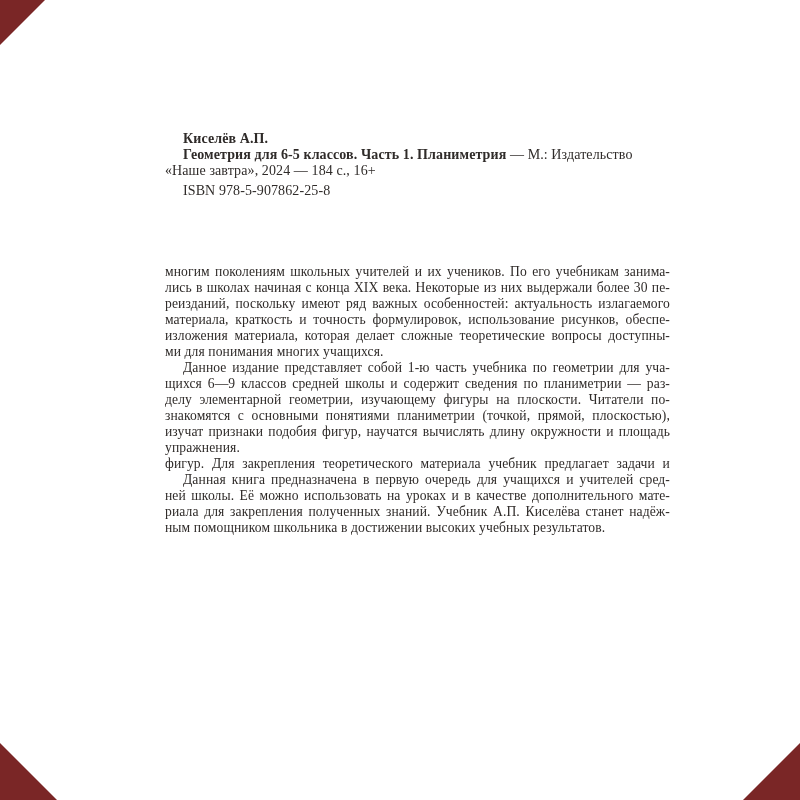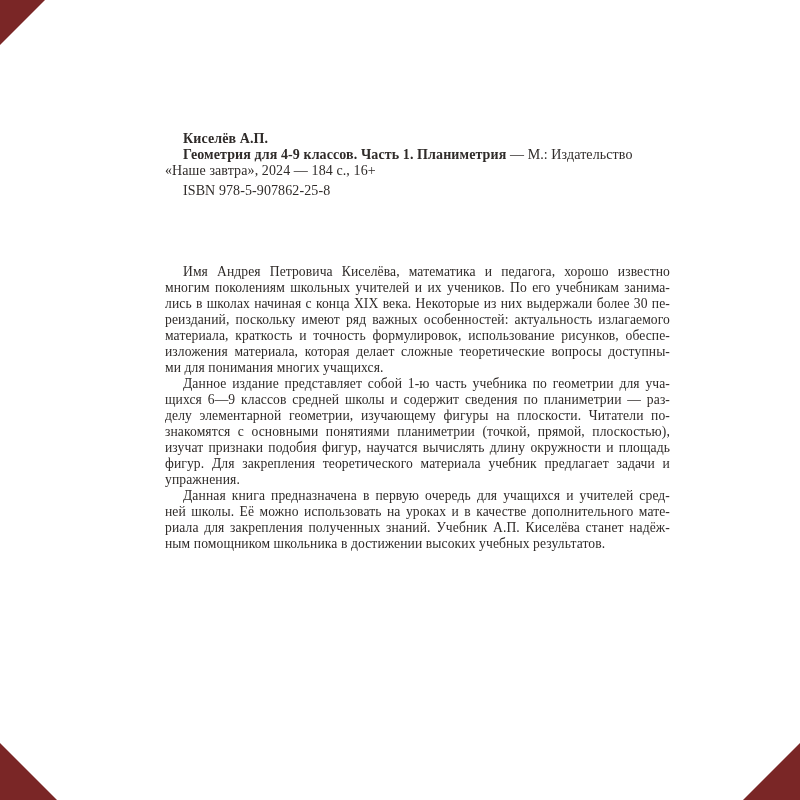--- a/index.html
+++ b/index.html
@@ -61,37 +61,36 @@
 </style>
 </head>
 <body>
 
 <div class="corner c-tl"></div>
 <div class="corner c-bl"></div>
 <div class="corner c-br"></div>
 
 <div class="bib">
   <div class="bib-line indent bold">Киселёв А.П.</div>
-  <div class="bib-line indent"><span class="bold">Геометрия для 4-9 классов. Часть 1. Планиметрия</span><span> — М.: Издательство</span></div>
+  <div class="bib-line indent"><span class="bold">Геометрия для 6-5 классов. Часть 1. Планиметрия</span><span> — М.: Издательство</span></div>
   <div class="bib-line">«Наше завтра», 2024 — 184 с., 16+</div>
   <div class="bib-line isbn indent">ISBN 978-5-907862-25-8</div>
 </div>
 
 <div class="annotation">
-    <div class="t-line justify first">Имя Андрея Петровича Киселёва, математика и педагога, хорошо известно</div>
     <div class="t-line justify">многим поколениям школьных учителей и их учеников. По его учебникам занима-</div>
     <div class="t-line justify">лись в школах начиная с конца XIX века. Некоторые из них выдержали более 30 пе-</div>
     <div class="t-line justify">реизданий, поскольку имеют ряд важных особенностей: актуальность излагаемого</div>
     <div class="t-line justify">материала, краткость и точность формулировок, использование рисунков, обеспе-</div>
     <div class="t-line justify">изложения материала, которая делает сложные теоретические вопросы доступны-</div>
     <div class="t-line">ми для понимания многих учащихся.</div>
     <div class="t-line justify first">Данное издание представляет собой 1-ю часть учебника по геометрии для уча-</div>
     <div class="t-line justify">щихся 6—9 классов средней школы и содержит сведения по планиметрии — раз-</div>
     <div class="t-line justify">делу элементарной геометрии, изучающему фигуры на плоскости. Читатели по-</div>
     <div class="t-line justify">знакомятся с основными понятиями планиметрии (точкой, прямой, плоскостью),</div>
     <div class="t-line justify">изучат признаки подобия фигур, научатся вычислять длину окружности и площадь</div>
+    <div class="t-line">упражнения.</div>
     <div class="t-line justify">фигур. Для закрепления теоретического материала учебник предлагает задачи и</div>
-    <div class="t-line">упражнения.</div>
     <div class="t-line justify first">Данная книга предназначена в первую очередь для учащихся и учителей сред-</div>
     <div class="t-line justify">ней школы. Её можно использовать на уроках и в качестве дополнительного мате-</div>
     <div class="t-line justify">риала для закрепления полученных знаний. Учебник А.П. Киселёва станет надёж-</div>
     <div class="t-line">ным помощником школьника в достижении высоких учебных результатов.</div>
   </div>
 
 </body></html>

